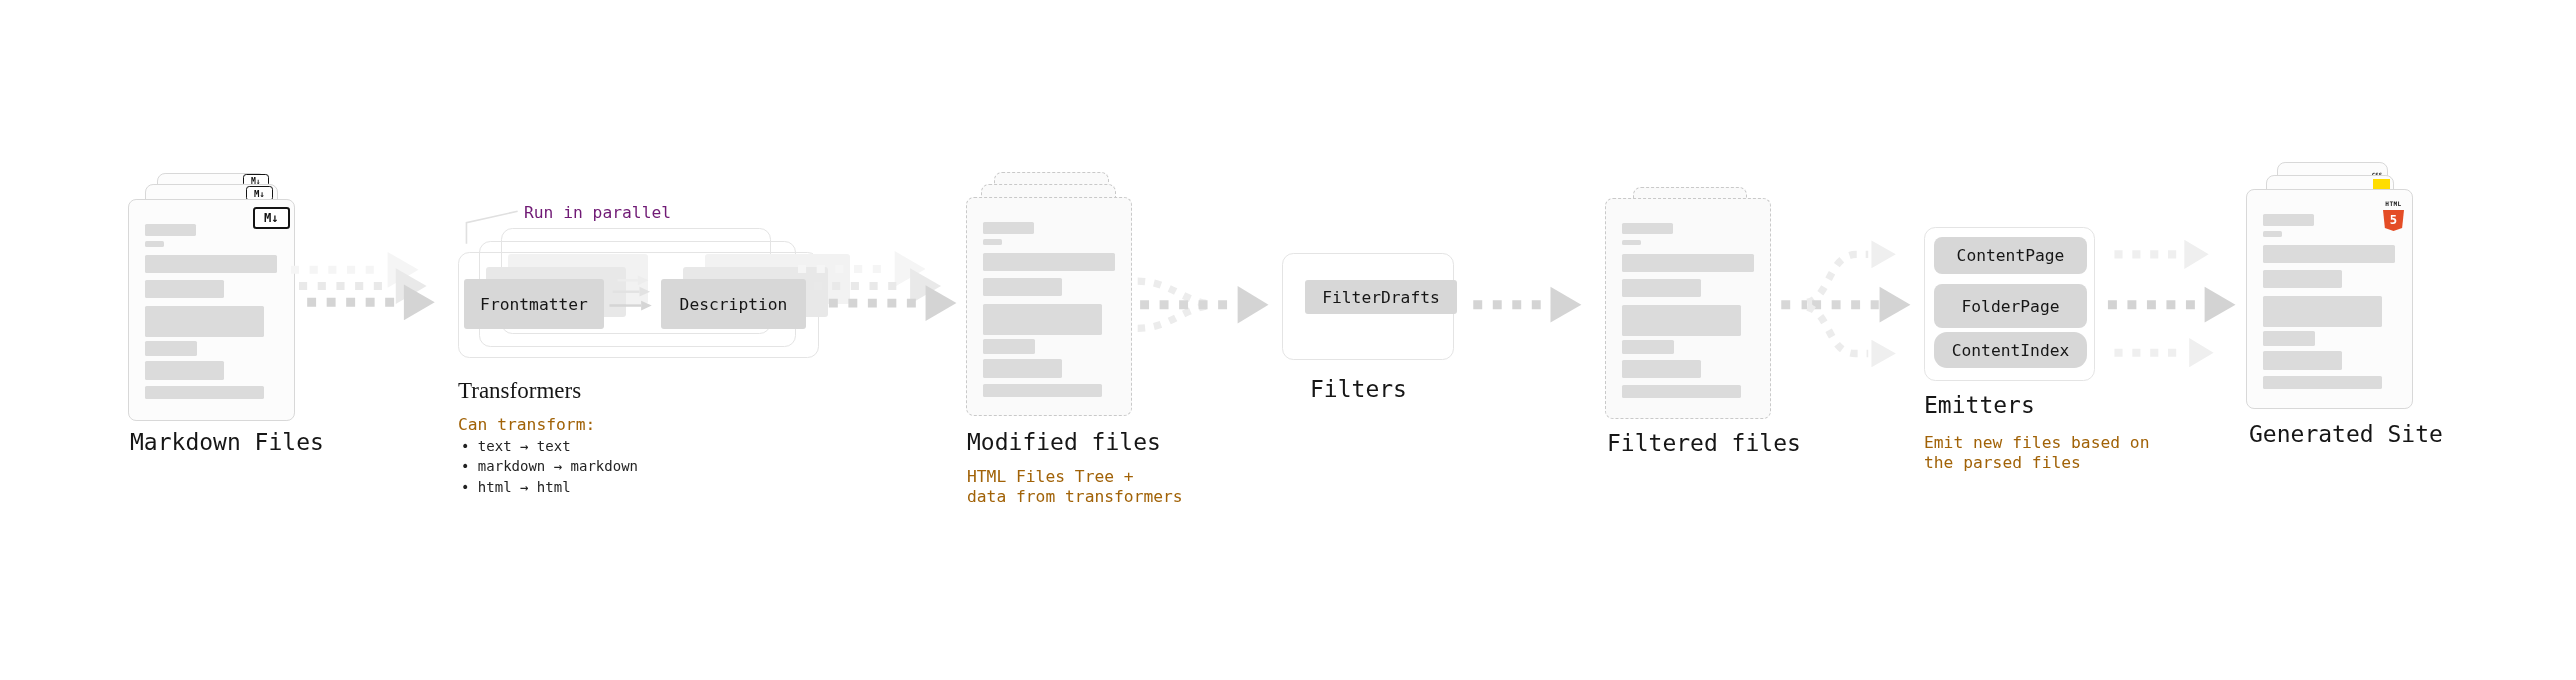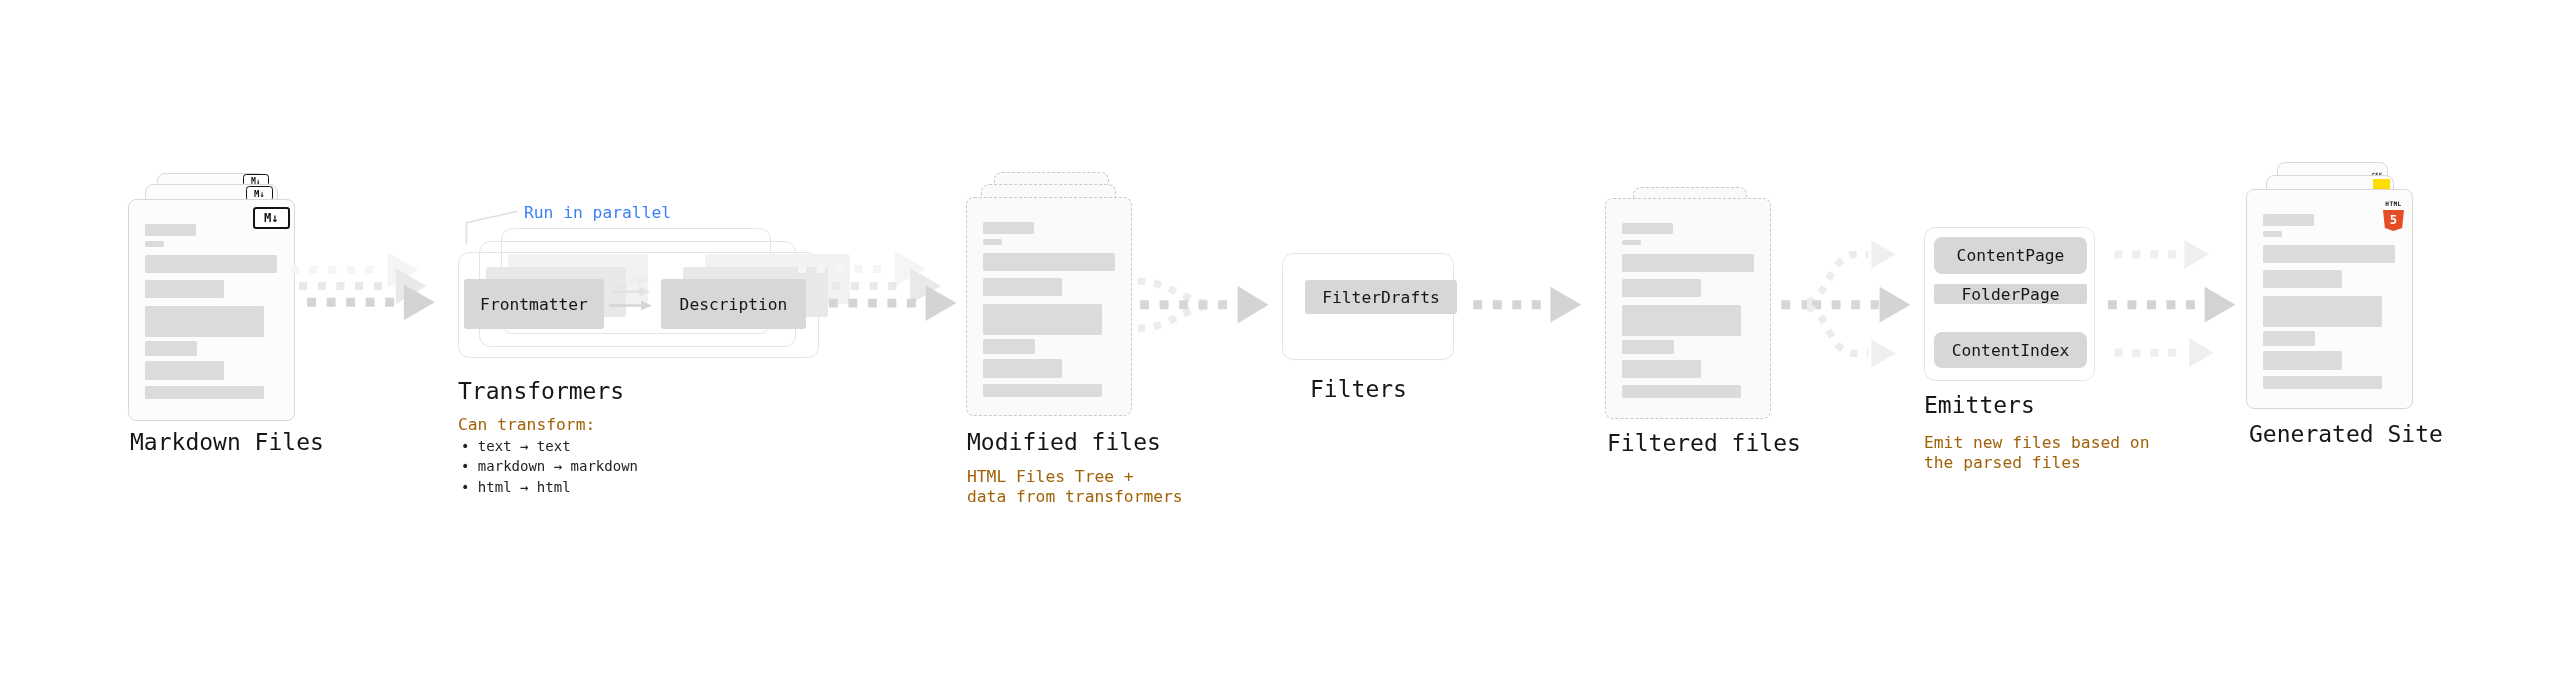--- a/index.html
+++ b/index.html
@@ -31,21 +31,21 @@
   .gbox{position:absolute;border:1.6px solid #e4e4e4;border-radius:11.4px;box-sizing:border-box;background:transparent;}
   .gbox.filled{background:#fff;}
   .pill{position:absolute;border-radius:3px;background:#d7d7d7;display:flex;align-items:center;justify-content:center;
         font-size:16.3px;color:#161616;box-sizing:border-box;}
   .pill.g1{background:#e8e8e8;}
   .pill.g2{background:#f2f2f2;}
   
   .title{position:absolute;font-size:23px;line-height:24.4px;color:#161616;white-space:nowrap;}
   .desc{position:absolute;font-size:16.3px;line-height:19.5px;color:#a16207;white-space:nowrap;}
   .bullets{position:absolute;font-size:14px;line-height:20.3px;color:#232323;white-space:nowrap;}
-  .note{position:absolute;font-size:16.3px;color:#3b82f6;white-space:nowrap;}
+  .note{position:absolute;font-size:16.3px;color:#701a75;white-space:nowrap;}
   svg.overlay{position:absolute;left:0;top:0;pointer-events:none;}
 </style>
 </head>
 <body>
 
 <div class="canvas">
 
   <div class="abs" style="left:128px;top:173px;width:171px;height:252px;">
     <div class="card" style="left:29px;top:0;width:109px;height:98px;">
       <span class="md-icon sz-back" style="left:85px;top:0px;">
@@ -84,21 +84,21 @@
     <div class="pill g1" style="left:683px;top:267px;width:145px;height:50px;"></div>
     <div class="pill" style="left:464px;top:279px;width:140px;height:50px;">
         <span>Frontmatter</span>
       </div>
     <div class="pill" style="left:661px;top:279px;width:145px;height:50px;">
         <span>Description</span>
       </div>
 
     <div class="note" style="left:524px;top:203px;">Run in parallel</div>
   </div>
-  <div class="title" style="left:458px;top:379px;">Transformers</div>
+  <div class="title" style="left:458px;top:379px;font-family:Liberation Serif, serif;">Transformers</div>
   <div class="desc" style="left:458px;top:415px;">Can transform:</div>
   <div class="bullets" style="left:461px;top:436px;">
     <div>• text → text</div>
     <div>• markdown → markdown</div>
     <div>• html → html</div>
   </div>
 
   <div class="abs" style="left:966px;top:172px;width:171px;height:252px;">
     <div class="card dashed" style="left:28px;top:0;width:115px;height:98px;"></div>
     <div class="card dashed" style="left:15.4px;top:12.2px;width:135px;height:98px;"></div>
@@ -137,24 +137,24 @@
         <i style="top: 161px; width: 79px; height: 18.7px;"></i>
         <i style="top: 186px; width: 119px; height: 13px;"></i>
       </div>
   </div>
   <div class="title" style="left:1607px;top:431px;">Filtered files</div>
 
   <div class="gbox filled" style="left:1924px;top:227px;width:171px;height:154px;"></div>
   <div class="pill" style="left:1934px;top:237px;width:153px;height:37px;border-radius:8.1px;">
       <span>ContentPage</span>
     </div>
-  <div class="pill" style="left:1934px;top:284px;width:153px;height:20px;border-radius:2px;justify-content:center;">
+  <div class="pill" style="left:1934px;top:284px;width:153px;height:44px;border-radius:8px;justify-content:center;">
       <span>FolderPage</span>
     </div>
-  <div class="pill" style="left:1934px;top:332px;width:153px;height:36px;border-radius:8px;">
+  <div class="pill" style="left:1934px;top:332px;width:153px;height:36px;border-radius:13px;">
       <span>ContentIndex</span>
     </div>
   <div class="title" style="left:1924px;top:393px;">Emitters</div>
   <div class="desc" style="left:1924px;top:433px;">
     <div>Emit new files based on</div>
     <div>the parsed files</div>
   </div>
 
   <div class="abs" style="left:2246px;top:162px;width:171px;height:252px;">
     <div class="card" style="left:31px;top:0;width:111px;height:98px;">

